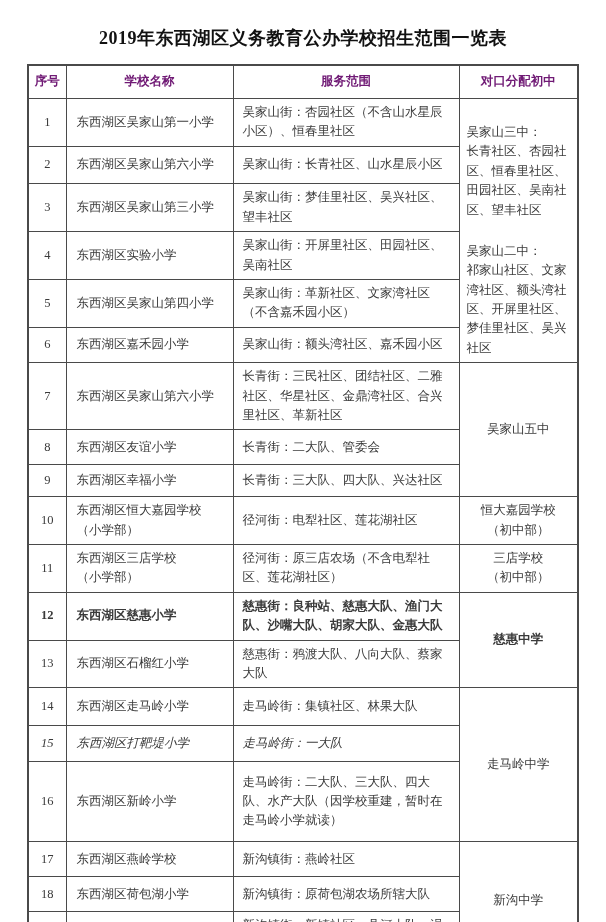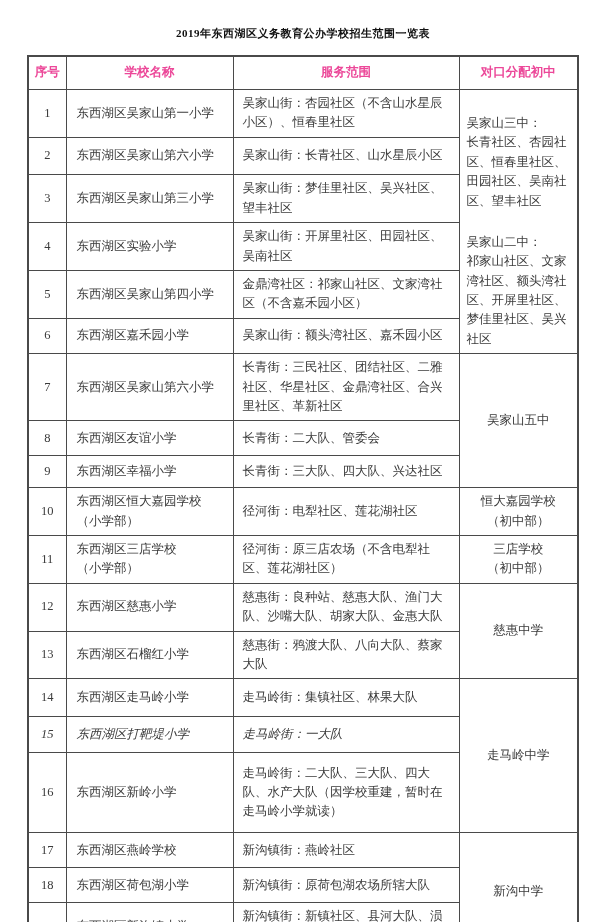--- a/index.html
+++ b/index.html
@@ -5,21 +5,21 @@
   html,body{margin:0;padding:0;background:#ffffff;}
   body{
     width:606px;height:922px;overflow:hidden;
     font-family:"Liberation Serif","DejaVu Serif",serif;
     color:#333333;
     -webkit-font-smoothing:antialiased;
   }
   .page-title{
     margin:26px auto 14px auto;
     text-align:center;
-    font-size:11px;
+    font-size:18px;
     font-weight:bold;
     color:#111111;
     letter-spacing:0.5px;
   }
   table.enroll{
     width:550px;
     margin:0 auto;
     border-collapse:collapse;
     table-layout:fixed;
     border:2px solid #4a4a4a;
@@ -29,39 +29,39 @@
     font-size:12.5px;
     line-height:1.55;
     color:#3a3a3a;
     padding:4px 7px;
     vertical-align:middle;
     word-break:break-all;
   }
   .enroll th{
     font-weight:bold;
     text-align:center;
-    color:#ec4899;
+    color:#701a75;
     height:28px;
     padding:2px 4px;
   }
   col.c1{width:38px;}
   col.c2{width:167px;}
   col.c3{width:226px;}
   col.c4{width:119px;}
   td.c1{text-align:center;padding:2px 2px;}
   td.c2{text-align:left;padding-left:10px;margin-left:12px;}
   td.c3{text-align:left;padding-left:9px;}
   td.c4{text-align:center;}
   td.c4.top{vertical-align:top;text-align:left;padding-top:24px;}
   .asg-block.gap{margin-top:22px;}
   
   tr.r1{height:47px;} tr.r2{height:37px;} tr.r3{height:46px;}
   tr.r4{height:44px;} tr.r5{height:46px;} tr.r6{height:35px;}
   tr.r7{height:67px;} tr.r8{height:35px;} tr.r9{height:32px;}
-  tr.r10{height:45px;} tr.r11{height:46px;} tr.r12{height:45px;}
+  tr.r10{height:45px;} tr.r11{height:46px;} tr.r12{height:45px;font-weight:bold;}
   tr.r13{height:34px;padding-left:12px;} tr.r14{height:38px;} tr.r15{height:36px;font-style:italic;}
   tr.r16{height:80px;} tr.r17{height:35px;} tr.r18{height:35px;}
   tr.r19{height:45px;}
 </style>
 </head>
 <body>
 
 <div class="page-title">2019年东西湖区义务教育公办学校招生范围一览表</div>
 
 <table class="enroll">
@@ -106,21 +106,21 @@
       <td class="c3">吴家山街：梦佳里社区、吴兴社区、望丰社区</td>
     </tr>
     <tr class="r4">
       <td class="c1">4</td>
       <td class="c2">东西湖区实验小学</td>
       <td class="c3">吴家山街：开屏里社区、田园社区、吴南社区</td>
     </tr>
     <tr class="r5">
       <td class="c1">5</td>
       <td class="c2">东西湖区吴家山第四小学</td>
-      <td class="c3">金鼎湾社区：祁家山社区、文家湾社区（不含嘉禾园小区）</td>
+      <td class="c3">吴家山街：革新社区、文家湾社区（不含嘉禾园小区）</td>
     </tr>
     <tr class="r6">
       <td class="c1">6</td>
       <td class="c2">东西湖区嘉禾园小学</td>
       <td class="c3">吴家山街：额头湾社区、嘉禾园小区</td>
     </tr>
     <tr class="r7">
       <td class="c1">7</td>
       <td class="c2">东西湖区吴家山第六小学</td>
       <td class="c3">长青街：三民社区、团结社区、二雅社区、华星社区、金鼎湾社区、合兴里社区、革新社区</td>

